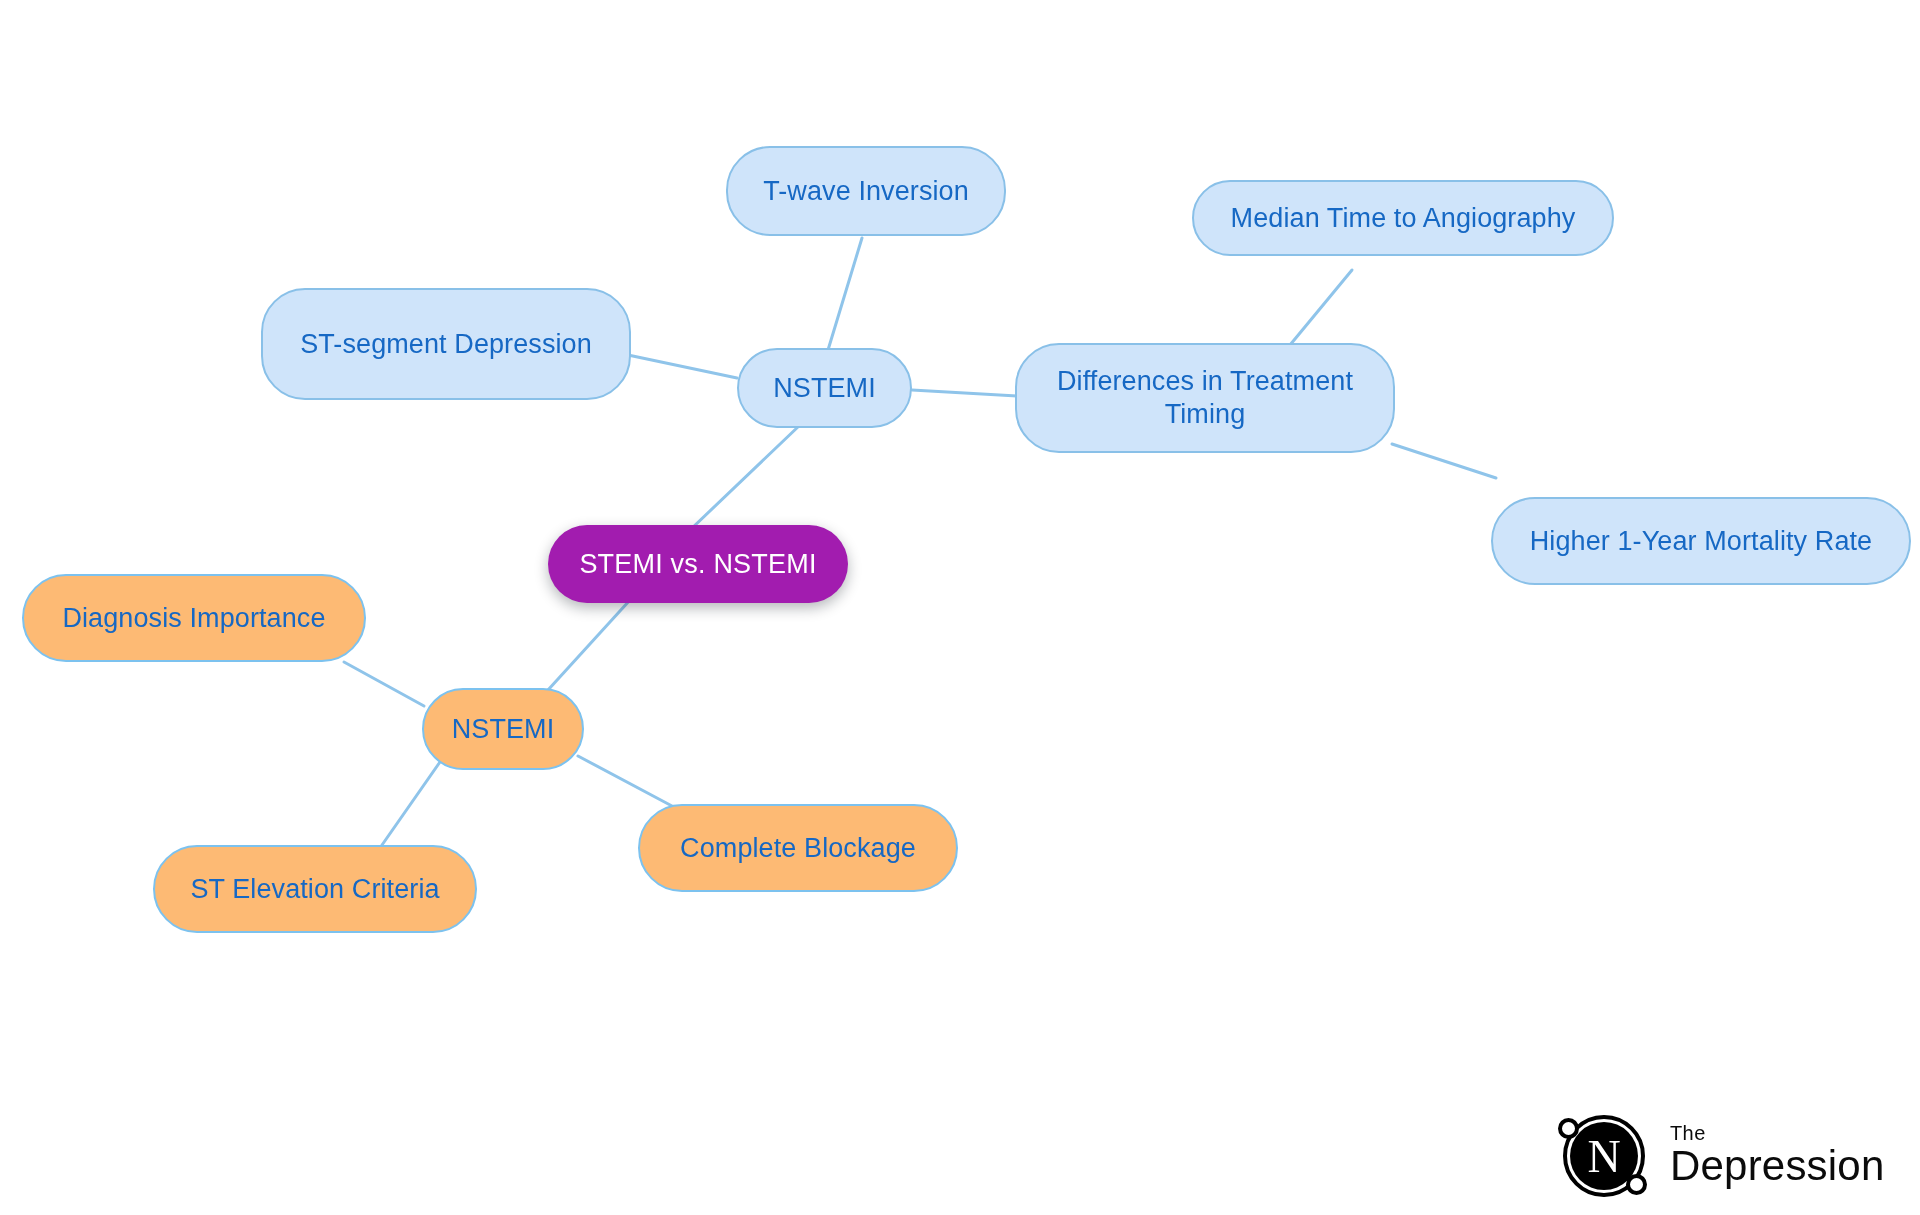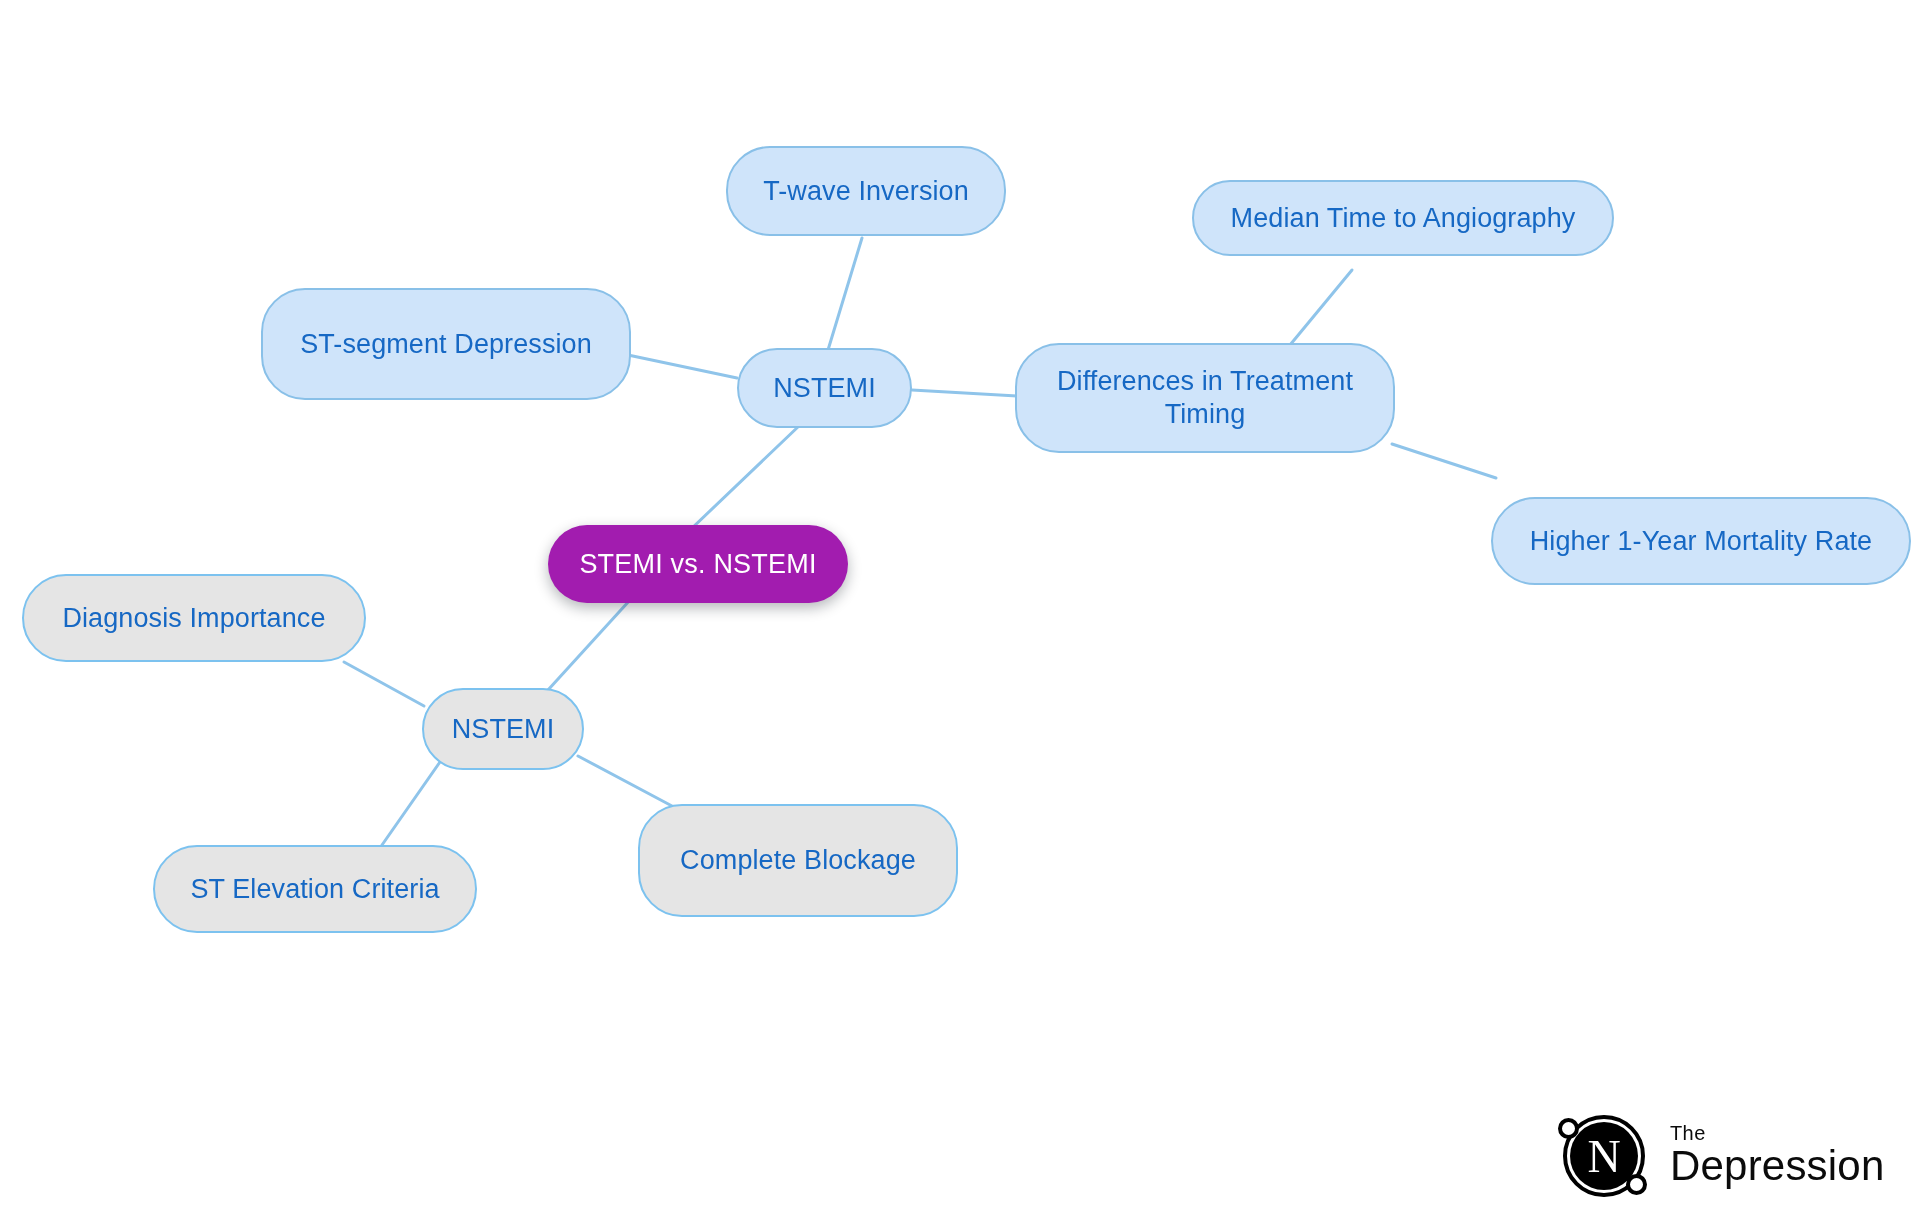--- a/index.html
+++ b/index.html
@@ -37,21 +37,21 @@
   }
   .node.branch {
     background: #cfe4fa;
     border: 2px solid #89c0e8;
     color: #1668c4;
     border-radius: 44px;
     font-size: 27px;
     letter-spacing: 0.1px;
   }
   .node.branch.deep {
-    background: #e5e5e5;
+    background: #fdba74;
     border-color: #7cc2ef;
   }
   .node.root {
     background: #a21caf;
     color: #ffffff;
     border-radius: 40px;
     font-size: 27px;
     letter-spacing: 0.2px;
     box-shadow: 0 5px 14px rgba(10,15,25,0.30);
     z-index: 7;
@@ -160,21 +160,21 @@
       <div class="node branch" style="left: 737px; top: 348px; width: 175px; height: 80px;">NSTEMI</div>
       <div class="node branch" style="left: 261px; top: 288px; width: 370px; height: 112px;">ST-segment Depression</div>
       <div class="node branch" style="left: 726px; top: 146px; width: 280px; height: 90px;">T-wave Inversion</div>
       <div class="node branch" style="left: 1015px; top: 343px; width: 380px; height: 110px;">Differences in Treatment
 Timing</div>
       <div class="node branch" style="left: 1192px; top: 180px; width: 422px; height: 76px;">Median Time to Angiography</div>
       <div class="node branch" style="left: 1491px; top: 461px; width: 420px; height: 88px; margin-top: 36px;">Higher 1-Year Mortality Rate</div>
       <div class="node branch deep" style="left: 422px; top: 688px; width: 162px; height: 82px;">NSTEMI</div>
       <div class="node branch deep" style="left: 22px; top: 574px; width: 344px; height: 88px;">Diagnosis Importance</div>
       <div class="node branch deep" style="left: 153px; top: 845px; width: 324px; height: 88px;">ST Elevation Criteria</div>
-      <div class="node branch deep" style="left: 638px; top: 804px; width: 320px; height: 113px;">Complete Blockage</div>
+      <div class="node branch deep" style="left: 638px; top: 804px; width: 320px; height: 88px;">Complete Blockage</div>
     </div>
 
   <div id="logo">
     <div class="logo-mark">
       <div class="logo-ring"></div>
       <div class="logo-disc"></div>
       <div class="logo-n">N</div>
       <div class="logo-dot tl"></div>
       <div class="logo-dot br"></div>
     </div>

